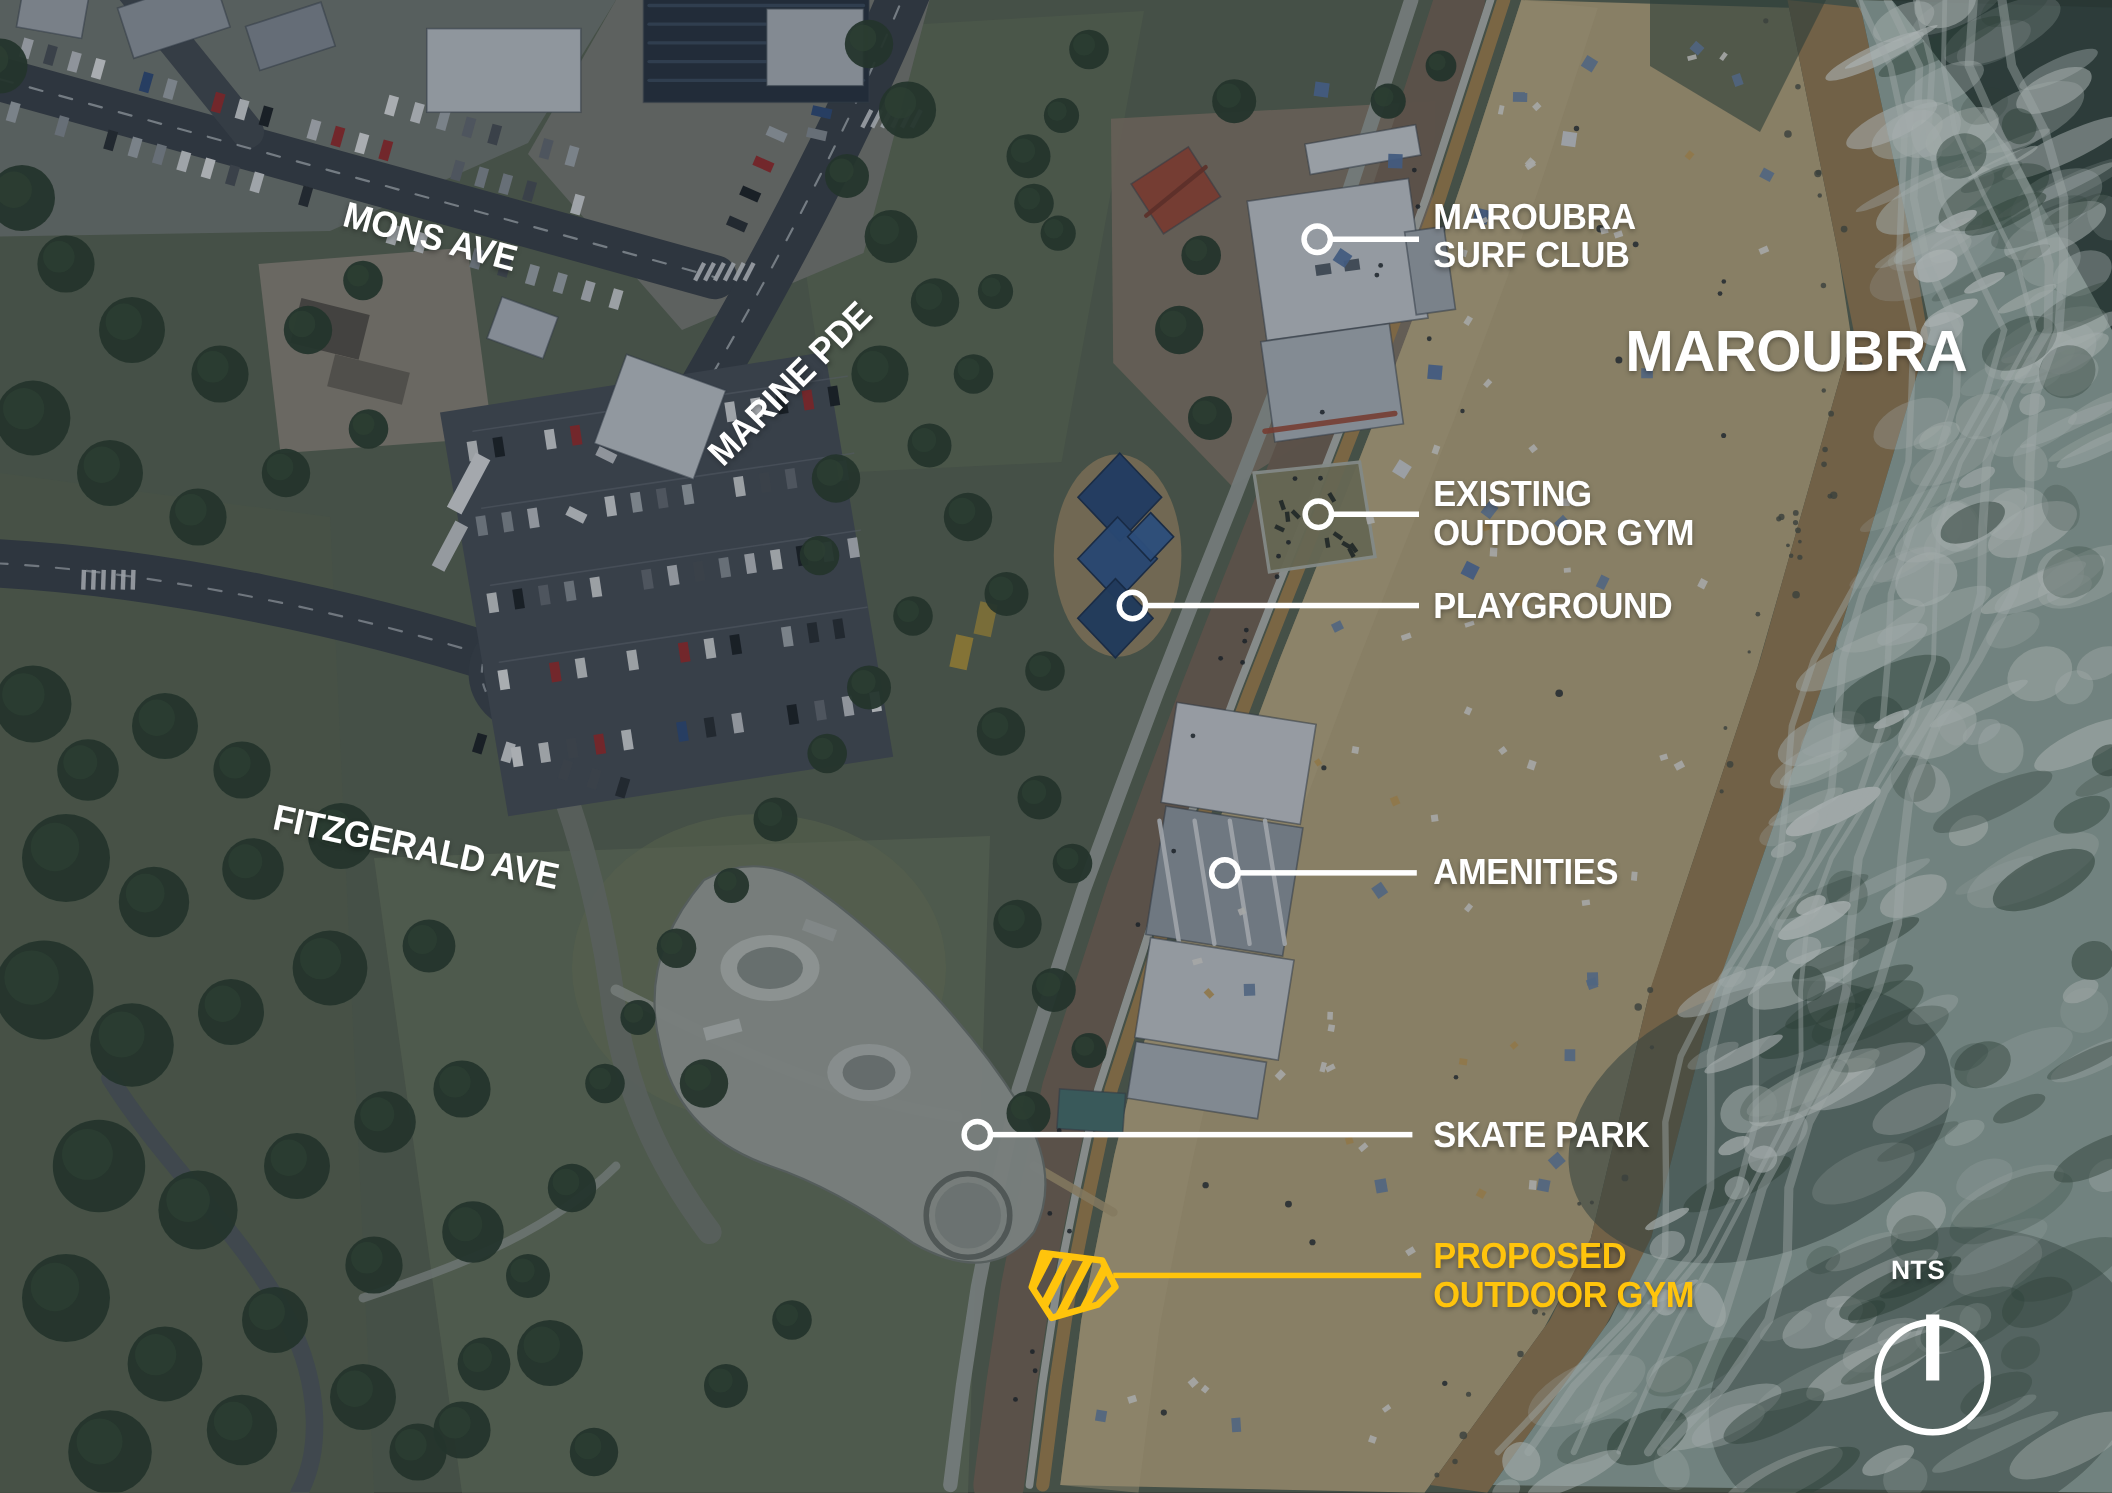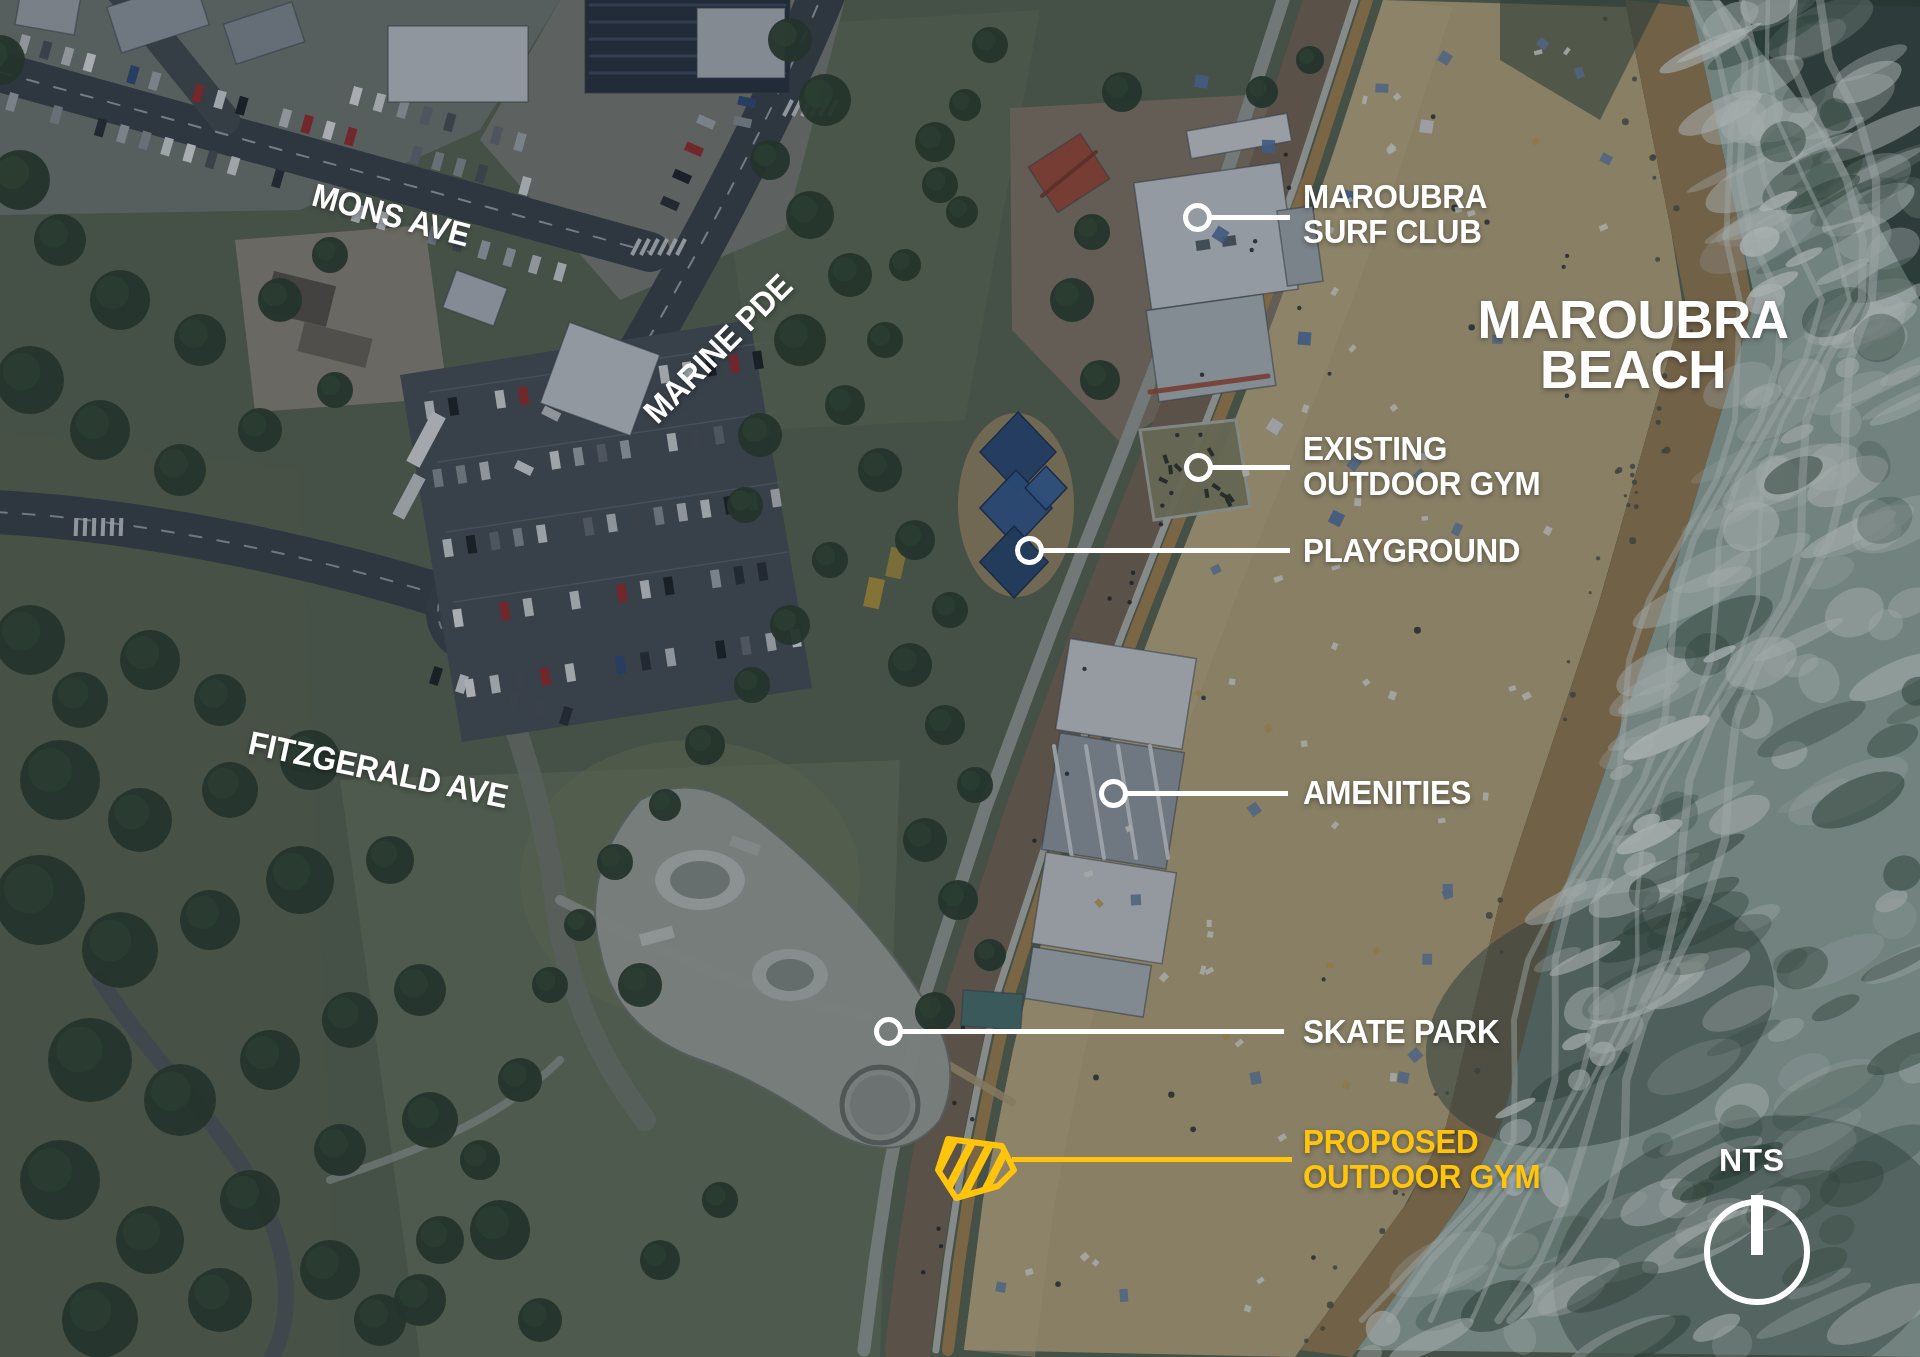--- a/index.html
+++ b/index.html
@@ -25,21 +25,21 @@
     border-radius:50%;box-sizing:content-box;background:transparent;
   }
   .leader{position:absolute;height:5px;background:#fff;}
   .callout-label{
     position:absolute;font-size:33px;line-height:35px;font-weight:bold;color:#fff;
     white-space:nowrap;transform:scaleX(.95);transform-origin:left center;
     text-shadow:0 2px 5px rgba(0,0,0,.35);letter-spacing:-.3px;
   }
   .callout.yellow .leader{background:#FFC40C;}
   .callout.yellow .callout-label{color:#FFC40C;}
-  .nts{font-size:32px;letter-spacing:.5px;}
+  .nts{font-size:24px;letter-spacing:.5px;}
   #north-svg{position:absolute;left:1697px;top:1192px;}
 </style>
 </head>
 <body>
 
 <div class="stage">
 
   <svg id="map-art" width="1920" height="1357" viewBox="0 0 1920 1357">
       <path d="M0,430 L300,470 L340,1357 L0,1357 Z" fill="#606c55" opacity="0.95" stroke="none" stroke-width="0"></path>
       <path d="M340,780 L900,760 L880,1357 L420,1357 Z" fill="#6d7961" opacity="0.9" stroke="none" stroke-width="0"></path>
@@ -924,21 +924,20 @@
   </div>
   <div class="lbl street" style="left:636px;top:404px;transform:rotate(-45deg);">
     <span class="street-inner">MARINE PDE</span>
   </div>
   <div class="lbl street" style="left:253px;top:724px;transform:rotate(12deg);">
     <span class="street-inner">FITZGERALD AVE</span>
   </div>
 
   <div class="lbl beach-title" style="left:1443px;top:295px;">
     <div>MAROUBRA</div>
-    <div>BEACH</div>
   </div>
 
   <div class="callout">
     <span class="marker" style="left:1183px;top:203px;"></span>
     <span class="leader" style="left:1210px;top:215px;width:80px;"></span>
     <div class="callout-label" style="left:1303px;top:179px;">
       <div>MAROUBRA</div>
       <div>SURF CLUB</div>
     </div>
   </div>

